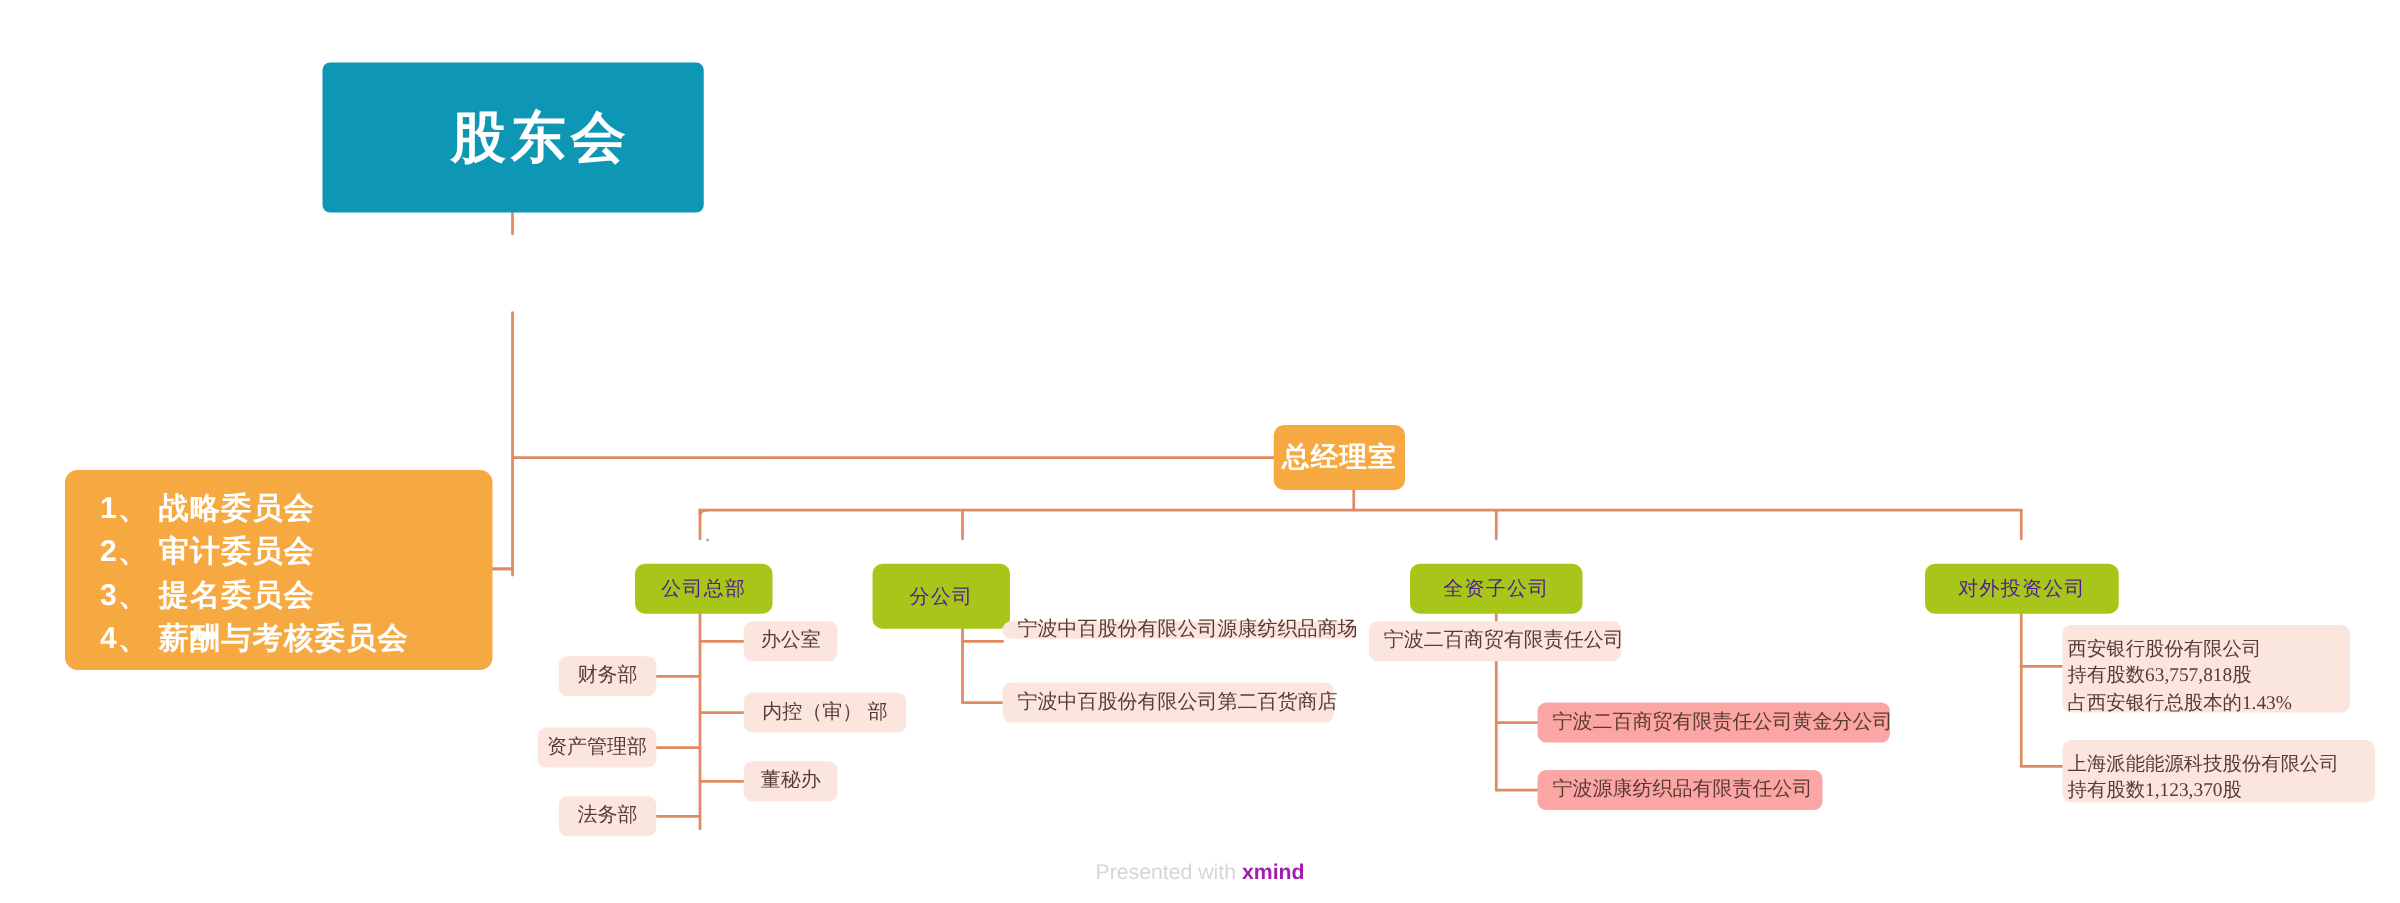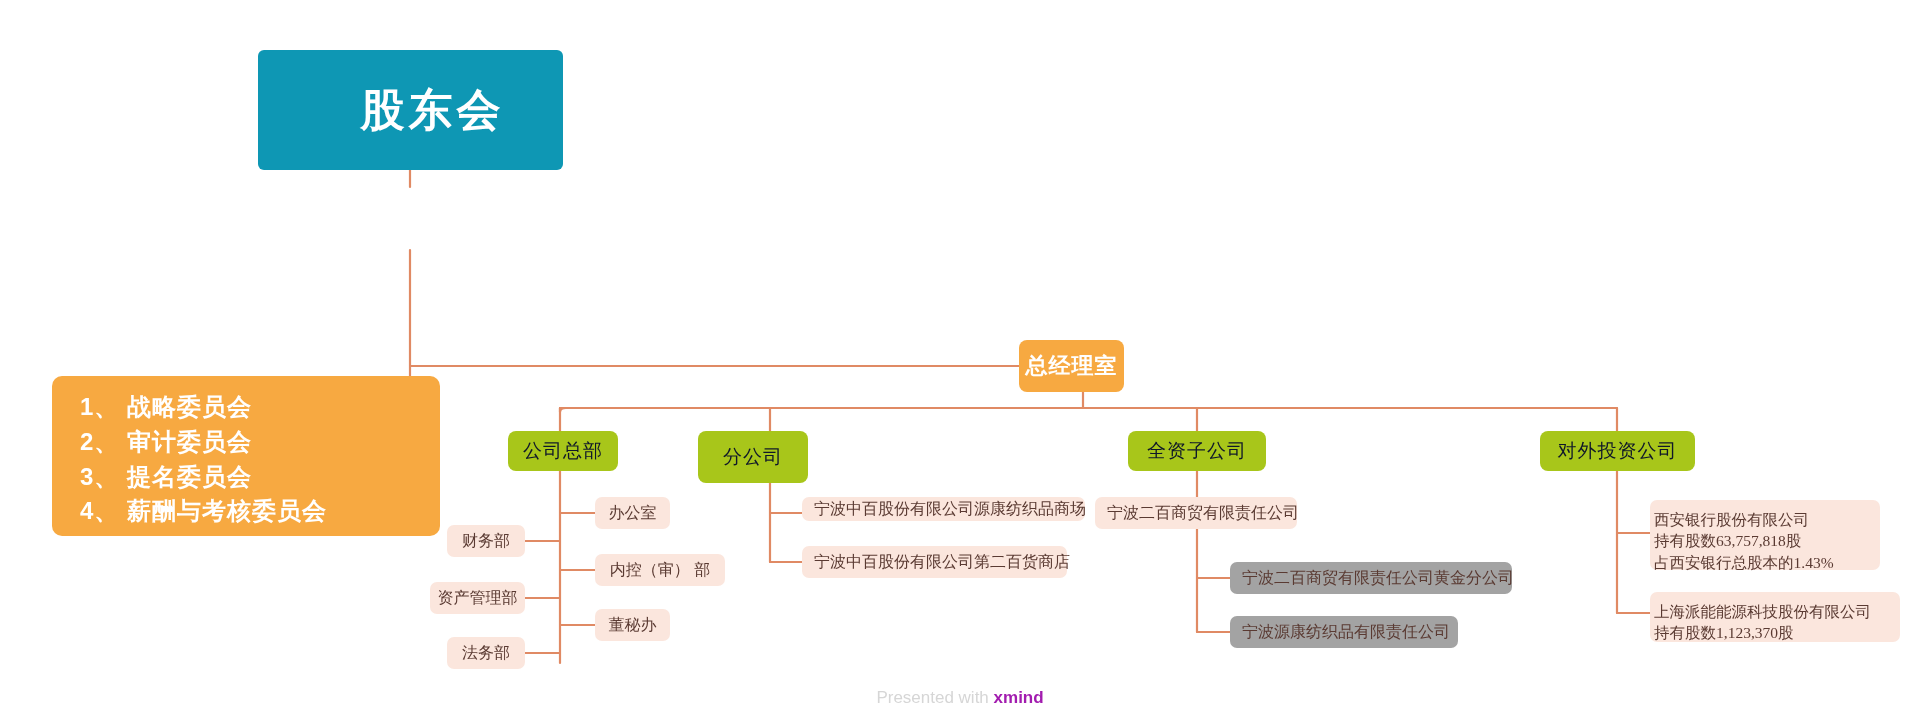--- a/index.html
+++ b/index.html
@@ -40,36 +40,37 @@
   }
   .node-gm{
     background:#f7a941;color:#ffffff;
     border-radius:8px;
     font-size:22px;font-weight:700;
     display:flex;align-items:center;justify-content:center;
     letter-spacing:1px;
   }
   
   .node-cat{
-    background:#a8c61a;color:#0f172a;
+    background:#a8c61a;color:#4c1d95;
     border-radius:8px;
-    font-size:19px;font-weight:400;
+    font-size:16px;font-weight:400;
     display:flex;align-items:center;justify-content:center;
     letter-spacing:1px;
+    margin-top:20px;
   }
   
   .node-leaf{
     background:#fbe6dd;color:#5a3a32;
     border-radius:7px;
     font-size:16px;font-weight:400;
     display:flex;align-items:center;
     padding:0 12px;
     line-height:1.35;
   }
-  .node-leaf.deep{background:#a3a3a3;}
+  .node-leaf.deep{background:#fca5a5;}
   .node-leaf.multi{
     display:block;
     padding:9px 4px;
     white-space:pre-line;
     font-size:15.5px;
     line-height:1.38;
     font-family:Liberation Serif, serif;
   }
   .node-leaf.center{justify-content:center;}
 
@@ -128,21 +129,21 @@
 
       <path d="M1617,457 L1617,613"></path>
       <path d="M1617,533 L1650,533"></path>
       <path d="M1617,613 L1650,613"></path>
     </g>
   </svg>
 
   <div class="node node-root" style="left:258px;top:50px;width:305px;height:120px;padding-left:44px;">股东会</div>
 
 
-  <div class="node node-committee-box" style="left:52px;top:376px;width:388px;height:160px;white-space:pre-line;">1、 战略委员会
+  <div class="node node-committee-box" style="left:52px;top:376px;width:342px;height:160px;white-space:pre-line;">1、 战略委员会
 2、 审计委员会
 3、 提名委员会
 4、 薪酬与考核委员会</div>
 
   <div class="node node-gm" style="left:1019px;top:340px;width:105px;height:52px;">总经理室</div>
 
   <div class="node node-cat" style="left:508px;top:431px;width:110px;height:40px;">公司总部</div>
 
   <div class="node node-cat" style="left:698px;top:431px;width:110px;height:52px;">分公司</div>
 
@@ -155,21 +156,21 @@
   <div class="node node-leaf center" style="left:595px;top:554px;width:130px;height:32px;">内控（审） 部</div>
 
   <div class="node node-leaf center" style="left:595px;top:609px;width:75px;height:32px;">董秘办</div>
 
   <div class="node node-leaf center" style="left:447px;top:525px;width:78px;height:32px;">财务部</div>
 
   <div class="node node-leaf center" style="left:430px;top:582px;width:95px;height:32px;">资产管理部</div>
 
   <div class="node node-leaf center" style="left:447px;top:637px;width:78px;height:32px;">法务部</div>
 
-  <div class="node node-leaf" style="left:802px;top:497px;width:283px;height:24px;">宁波中百股份有限公司源康纺织品商场</div>
+  <div class="node node-leaf" style="left:802px;top:497px;width:283px;height:14px;">宁波中百股份有限公司源康纺织品商场</div>
 
   <div class="node node-leaf" style="left:802px;top:546px;width:265px;height:32px;">宁波中百股份有限公司第二百货商店</div>
 
   <div class="node node-leaf" style="left:1095px;top:497px;width:0px;height:32px;width:202px;left:1095px;">宁波二百商贸有限责任公司</div>
 
   <div class="node node-leaf deep" style="left:1230px;top:562px;width:282px;height:32px;">宁波二百商贸有限责任公司黄金分公司</div>
 
   <div class="node node-leaf deep" style="left:1230px;top:616px;width:228px;height:32px;">宁波源康纺织品有限责任公司</div>
 
   <div class="node node-leaf multi" style="left:1650px;top:500px;width:230px;height:70px;">西安银行股份有限公司

